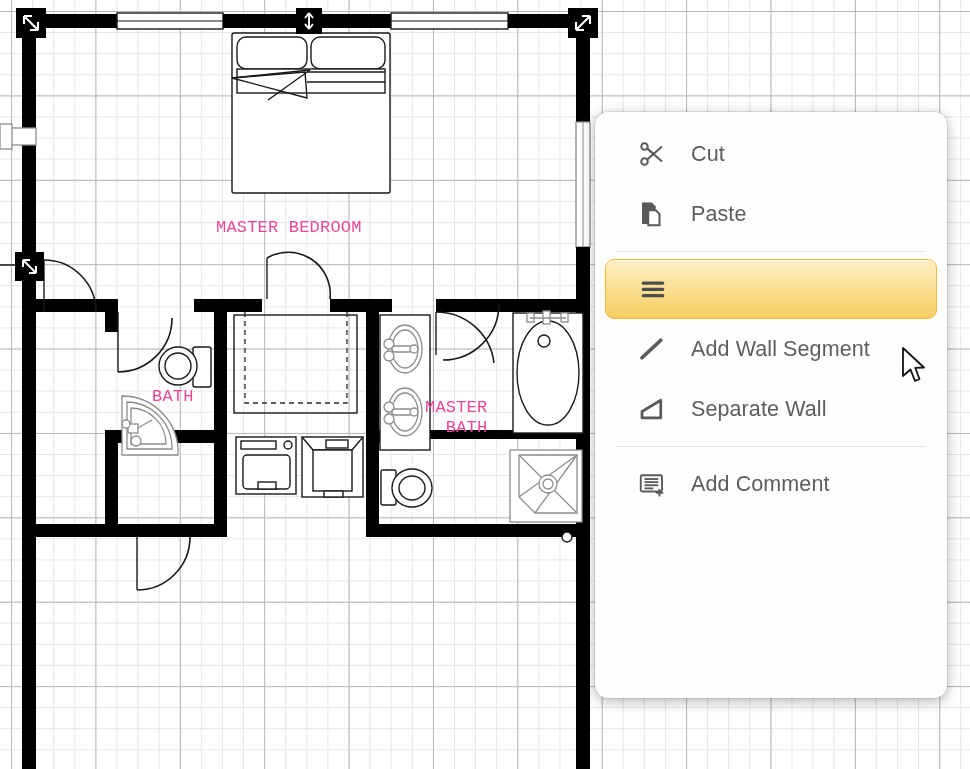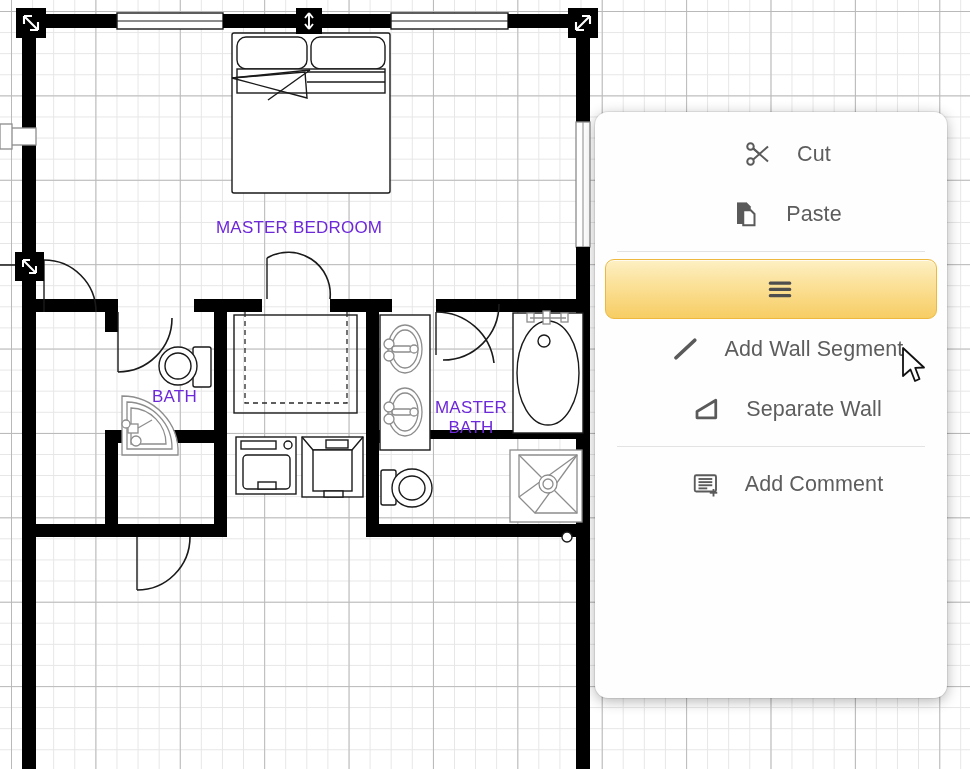--- a/index.html
+++ b/index.html
@@ -36,30 +36,30 @@
   }
   #plan-svg {
     position: absolute;
     left: 0; top: 0;
     width: 970px; height: 769px;
   }
 
   
   .room-label {
     position: absolute;
-    color: #6d28d9;
-    font-family: Liberation Sans, sans-serif;
+    color: #ec4899;
+    font-family: Liberation Mono, monospace;
     white-space: pre;
-    text-align: center;
+    text-align: right;
     line-height: 1.18;
     letter-spacing: .2px;
   }
   #label-master-bedroom { left: 216px; top: 218px; font-size: 17px; }
   #label-bath           { left: 152px; top: 387px; font-size: 17px; }
-  #label-master-bath    { left: 425px; top: 398px; font-size: 17px; margin-left: 10px; }
+  #label-master-bath    { left: 425px; top: 398px; font-size: 17px; }
 
   
   #context-menu {
     position: absolute;
     left: 595px; top: 112px;
     width: 352px; height: 586px;
     background: #fefefe;
     border-radius: 13px;
     box-shadow: 0 3px 14px rgba(0,0,0,.30), 0 0 0 1px rgba(0,0,0,.07);
     padding: 12px 0 14px 0;
@@ -67,21 +67,20 @@
   }
   .menu-item {
     position: relative;
     display: flex;
     align-items: center;
     height: 60px;
     margin: 0 10px;
     padding-left: 32px;
     border-radius: 9px;
     cursor: default;
-    justify-content: center;
   }
   .menu-item .mi-icon {
     width: 44px;
     min-width: 44px;
     display: flex;
     align-items: center;
     justify-content: flex-start;
     color: #5a5a5a;
   }
   .menu-item .mi-label {

